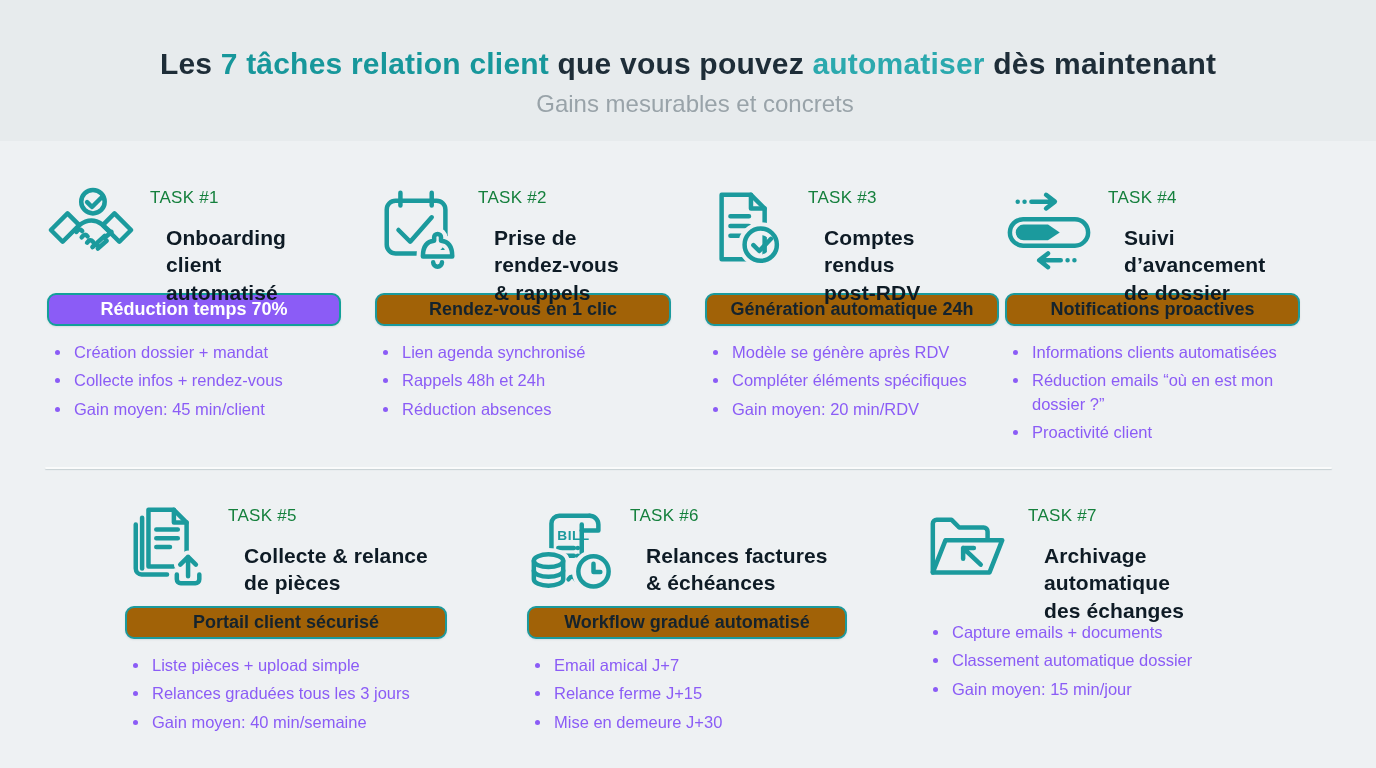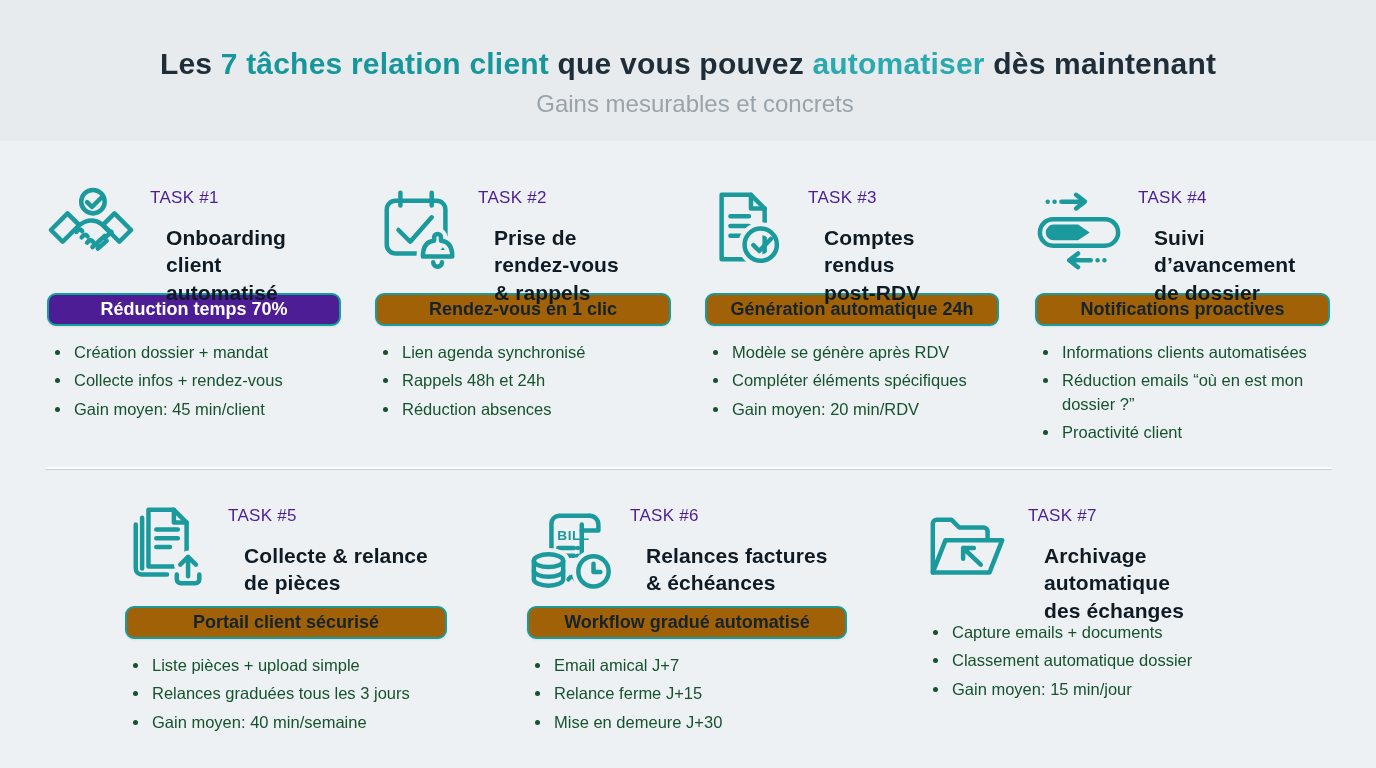--- a/index.html
+++ b/index.html
@@ -21,35 +21,35 @@
   .title .teal2{color:#2ba9ae}
   .subtitle{
     margin:8px 0 0;font-size:24px;font-weight:400;color:#99a3a9;padding-left:14px;
   }
   .card{position:absolute;}
   .card-head{display:flex;gap:15px;height:108px;box-sizing:border-box;}
   .row2 .card-head{height:103px}
   .icon-box{width:88px;height:90px;flex:none;display:flex;align-items:flex-start;justify-content:flex-start;}
   .icon-box svg{display:block}
   .head-text{padding-top:3px;min-width:0}
-  .task-label{font-size:17px;color:#4c1d95;letter-spacing:.3px;margin-bottom:5px}
+  .task-label{font-size:17px;color:#15803d;letter-spacing:.3px;margin-bottom:5px}
   .task-title{
     margin:16px;font-size:21px;font-weight:700;color:#0e1b25;
     line-height:1.3;letter-spacing:.1px;white-space:pre-line;
   }
   .badge{
     height:33px;box-sizing:border-box;border:2px solid #1b9a9d;border-radius:9px;
     background:#a16207;display:flex;align-items:center;justify-content:center;
     font-size:18px;font-weight:700;color:#15232d;
     box-shadow:0 1px 2px rgba(40,60,70,.10);
   }
-  .badge.filled{background:#4c1d95;border-color:#13a099;color:#ffffff}
+  .badge.filled{background:#8b5cf6;border-color:#13a099;color:#ffffff}
   .bullets{
     margin:15px 0 0;padding:0 0 0 25px;list-style:disc;
-    font-size:16.5px;color:#14532d;
+    font-size:16.5px;color:#8b5cf6;
   }
   .bullets li{margin-bottom:5px;line-height:1.42;padding-left:2px}
   .divider{
     position:absolute;top:467px;left:45px;width:1287px;height:2px;
     background:#fafbfb;box-shadow:0 1px 1px rgba(170,182,188,.55);
     border-radius:2px;
   }
   svg .st{fill:none;stroke:#1b9a9d;stroke-width:4.6;stroke-linecap:round;stroke-linejoin:round}
   svg .halo{fill:none;stroke:#eef1f3;stroke-width:13;stroke-linecap:round;stroke-linejoin:round}
   svg .fillteal{fill:#1b9a9d;stroke:none}
@@ -135,21 +135,21 @@
     </div>
   </div>
   <div class="badge">Génération automatique 24h</div>
   <ul class="bullets">
     <li>Modèle se génère après RDV</li>
     <li>Compléter éléments spécifiques</li>
     <li>Gain moyen: 20 min/RDV</li>
   </ul>
 </section>
 
-<section class="card row1" style="left:1035px;top:185px;width:295px">
+<section class="card row1" style="left:1005px;top:185px;width:295px">
   <div class="card-head">
     <div class="icon-box">
       <svg width="88" height="90" viewBox="0 0 90 90">
         <path class="st" d="M13 16 h0.01 M20 16 h0.01"></path>
         <path class="st" d="M27 16 H49 M42 9 L51 16 L42 23"></path>
         <rect class="st" x="5" y="34" width="80" height="27" rx="13.5"></rect>
         <path class="fillteal" d="M19 39.5 H44 L56 47.5 L44 55.5 H19 a8 8 0 0 1 0 -16 Z"></path>
         <path class="st" d="M57 76 H37 M44 69 L35 76 L44 83"></path>
         <path class="st" d="M64 76 h0.01 M71 76 h0.01"></path>
       </svg>

